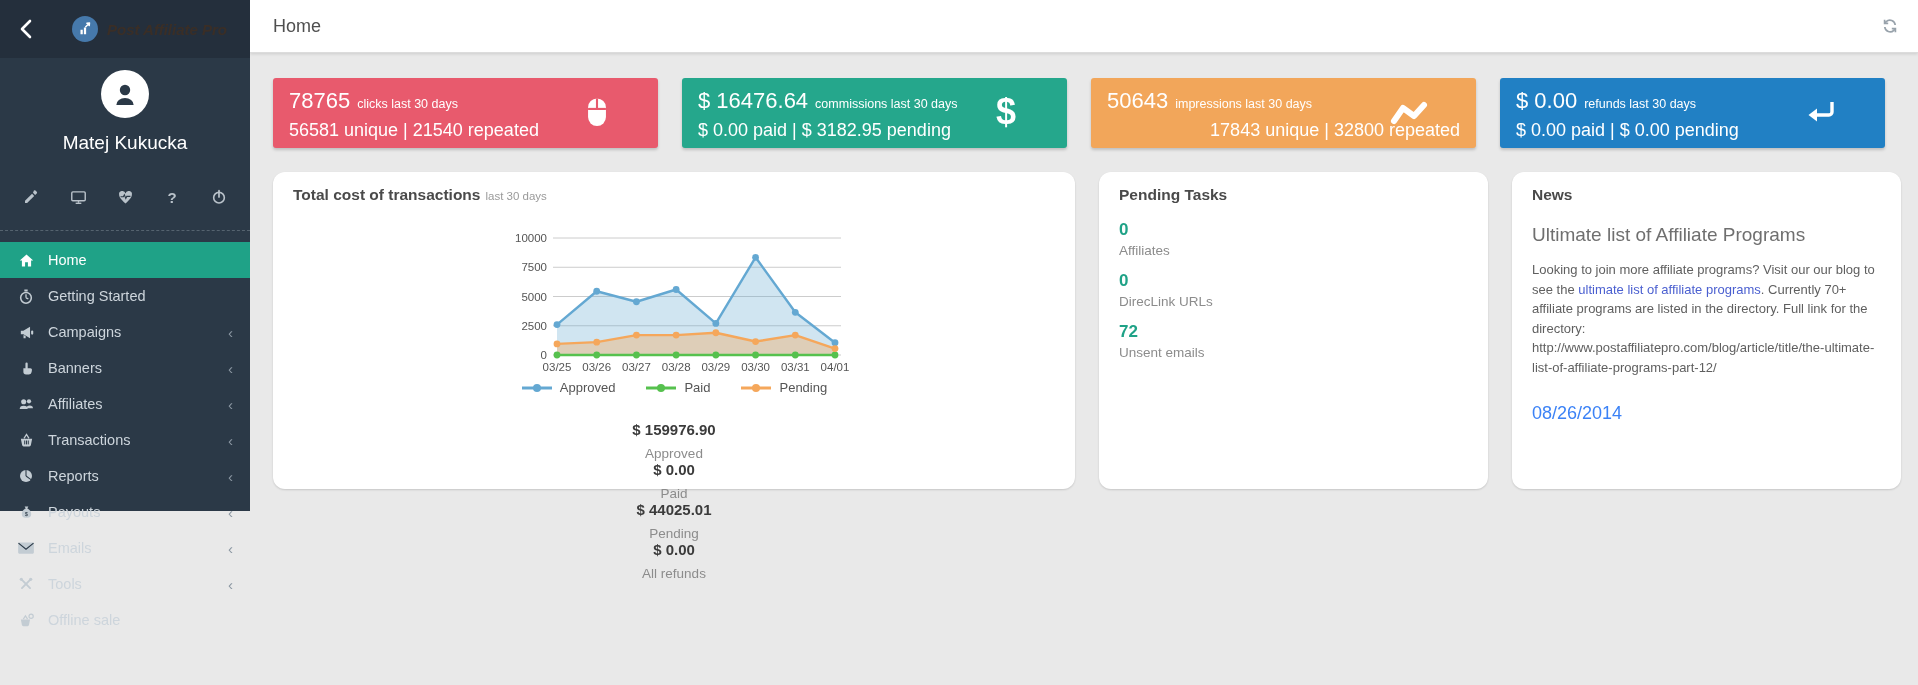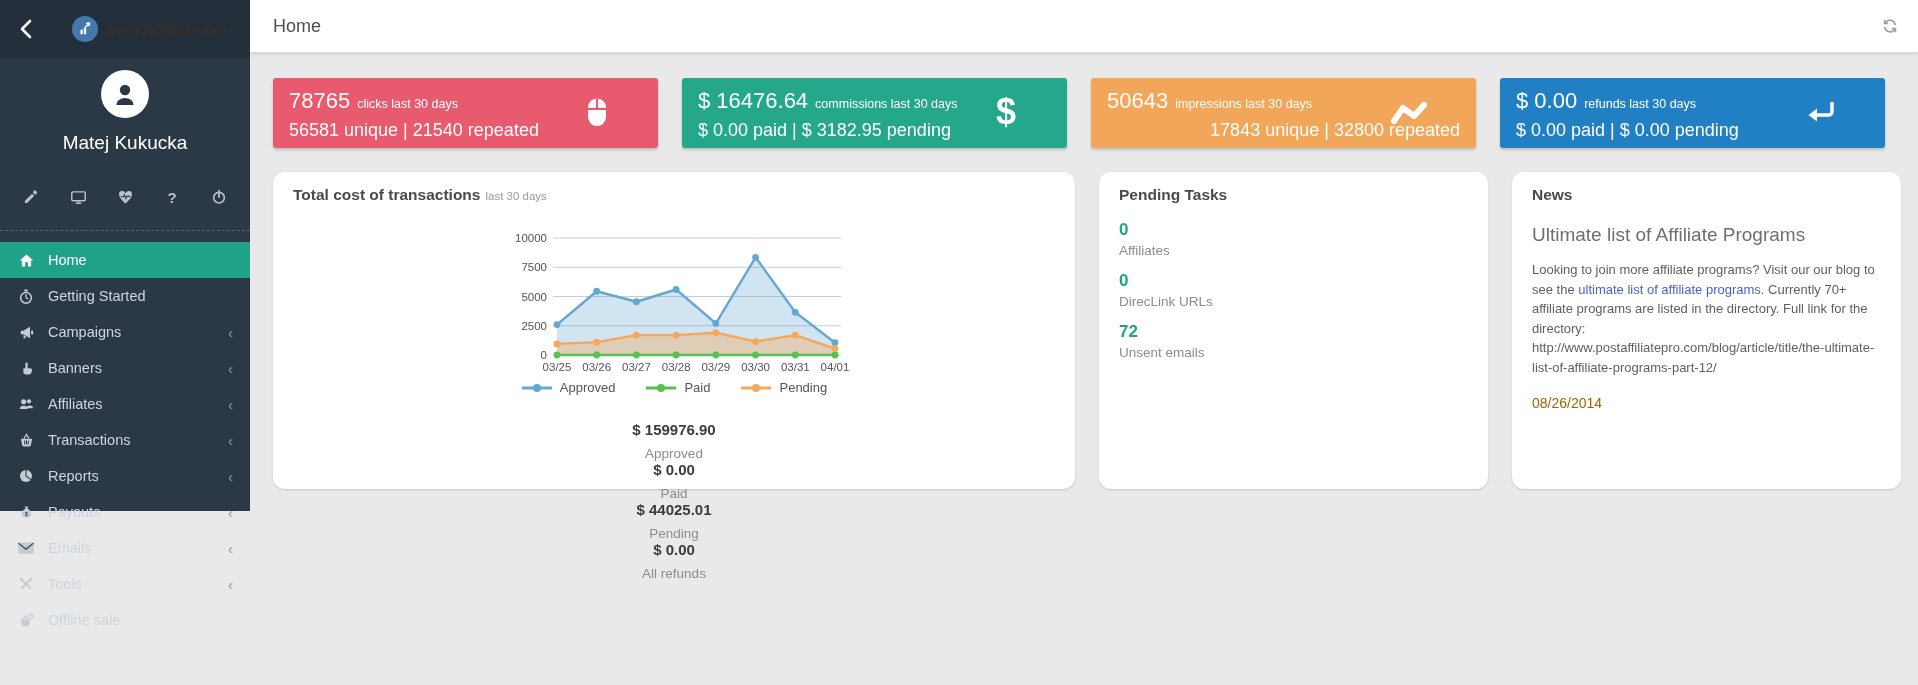--- a/index.html
+++ b/index.html
@@ -63,21 +63,21 @@
   .chart-stat .l { font-size:13.5px; color:#8c8c8c; margin-top:8px; }
 
   .task-list { margin-top:16px; }
   .task-item { margin-bottom:13px; }
   .task-value { font-size:17px; font-weight:bold; color:#1fa287; cursor:pointer; display:inline-block; }
   .task-label { font-size:13.5px; color:#8c8c8c; margin-top:3px; }
 
   .news-headline { margin-top:20px; font-size:19px; color:#6f6f6f; }
   .news-body { margin-top:14px; font-size:13px; color:#5f5f5f; line-height:1.5; word-wrap:break-word; }
   .news-link { color:#4a5fd0; cursor:pointer; }
-  .news-date { margin-top:18px; font-size:14px; color:#a16207; }
+  .news-date { margin-top:26px; font-size:18px; color:#3b82f6; }
 
   svg { display:block; }
 </style>
 </head>
 <body>
 
 <div class="sidebar">
   <div class="brand-bar">
     <div class="back-toggle">
       <svg width="20" height="22" viewBox="0 0 20 22">

